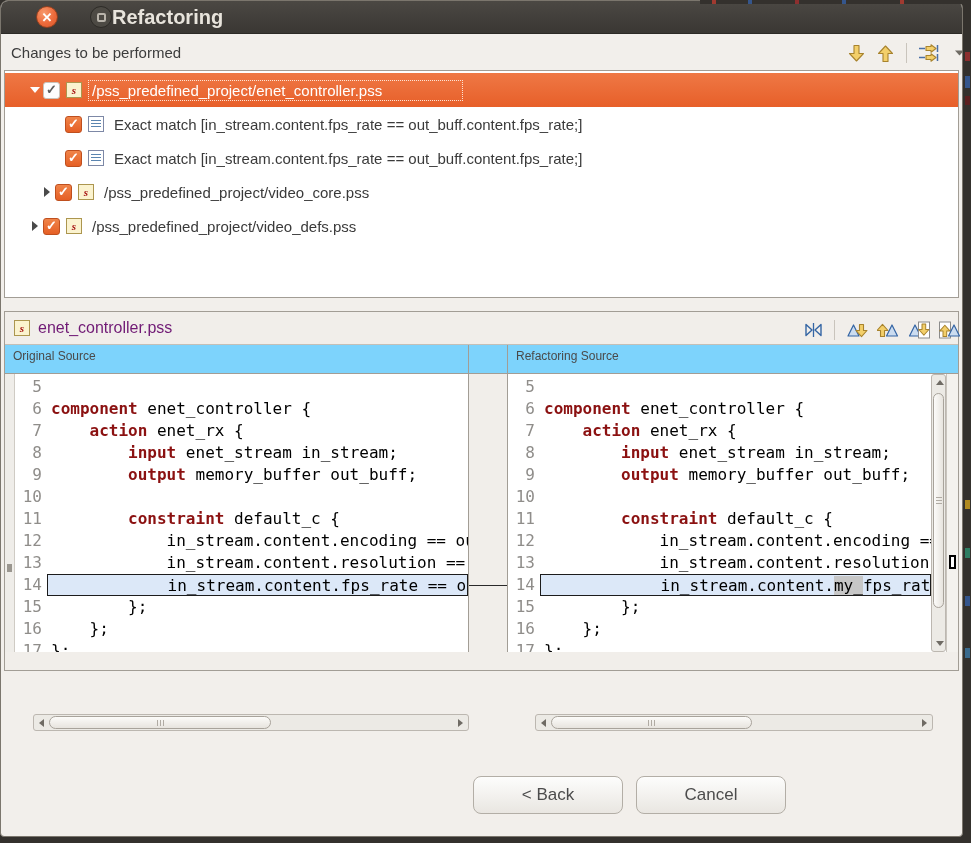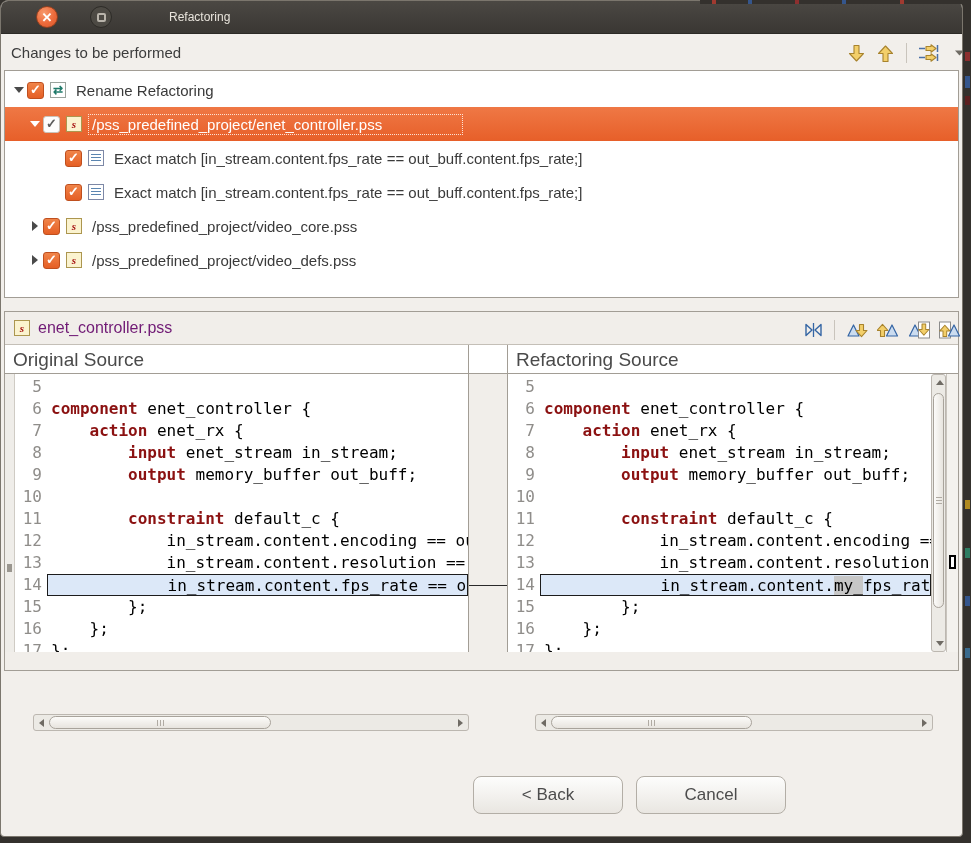--- a/index.html
+++ b/index.html
@@ -10,21 +10,21 @@
   
   .dialog{position:absolute;left:0;top:0;width:963px;height:837px;background:#f2efeb;
           border:1px solid #7b766d;border-radius:8px 8px 4px 4px}
   .titlebar{position:absolute;left:0;top:0;right:0;height:33px;border-radius:7px 7px 0 0;
             background:linear-gradient(#4b4843,#3a3733);border-bottom:1px solid #2c2a26;display:flex;align-items:center}
   .wbtn{width:22px;height:22px;border-radius:50%;display:flex;align-items:center;justify-content:center;flex:0 0 auto}
   .wbtn.close{margin-left:35px;background:radial-gradient(circle at 35% 30%,#f79a6e,#ed6a3a 55%,#d9572b);
               border:1px solid #93401f;color:#fff;font-size:13px;font-weight:bold;line-height:1}
   .wbtn.max{margin-left:32px;background:#4d4a44;border:1px solid #2d2b27}
   .wbtn.max i{display:block;width:9px;height:9px;border:2px solid #b9b4ab;border-radius:2px}
-  .wtitle{margin-left:57px;color:#e8e4dc;font-size:12px;font-weight:normal}
+  .wtitle{color:#e8e4dc;font-size:20px;font-weight:bold}
 
   
   .chdr-label{position:absolute;left:10px;top:43px;font-size:15px;color:#3c3c3c}
   .toolbar{position:absolute;display:flex;align-items:center;gap:9px}
   .toolbar.top{top:41px;left:845px}
   .tbtn{display:flex;align-items:center;justify-content:center;min-width:20px;height:22px;cursor:default}
   .tsep{width:1px;height:20px;background:#c9c4bc;margin:0 2px}
 
   
   .tree{position:absolute;left:3px;top:69px;width:955px;height:228px;background:#fff;
@@ -52,21 +52,21 @@
   .tlabel{padding:1px 3px}
   .sel .tlabel{outline:1px dotted rgba(255,240,230,.9);padding-right:80px}
 
   
   .preview{position:absolute;left:3px;top:310px;width:955px;height:360px;border:1px solid #a29d95;background:#f1eeea}
   .phdr{position:absolute;left:0;top:0;right:0;height:33px;border-bottom:1px solid #c4bfb7;display:flex;align-items:center}
   .phdr .ticon{margin:0 8px 0 9px}
   .phdr-label{font-size:16px;color:#701a75}
   .toolbar.cmp{top:7px;left:798px;position:absolute}
   .pane-hdrs{position:absolute;left:0;top:33px;right:0;height:29px;display:flex}
-  .pane-hdr{background:#ffffff;border:1px solid #a29d95;border-top:none;font-size:19px;color:#4a4a4a;
+  .pane-hdr{background:#7dd3fc;border:1px solid #a29d95;border-top:none;font-size:12px;color:#4a4a4a;
             padding:4px 0 0 8px;overflow:hidden;white-space:nowrap}
   .pane-hdr.l{width:464px;border-left:none}
   .pane-hdr.gap{width:38px;border-left:none;border-right:none}
   .pane-hdr.r{flex:1;border-right:none}
 
   .panes{position:absolute;left:0;top:62px;right:0;height:278px}
   .pane{position:absolute;top:0;bottom:0;background:#fff;overflow:hidden}
   .pane.left{left:0;width:464px;border-right:1px solid #a29d95}
   .pane.right{left:502px;right:0;border-left:1px solid #a29d95}
   .gapcol{position:absolute;left:464px;width:38px;top:0;bottom:0;background:#f1eeea}
@@ -157,45 +157,39 @@
         </svg>
       </span>
       <span class="tbtn">
         <svg width="11" height="8" viewBox="0 0 11 8">
           <path d="M1 1.5l4.5 5 4.5-5z" fill="#6f6b64"></path>
         </svg>
       </span>
     </div>
 
   <div class="tree">
-      <div class="trow" style="padding-left: 6px;">
-        <span class="exp expanded"></span>
-        <span class="cb"></span>
-        <span class="ticon refactoring-icon"></span>
-        <span class="tlabel">Rename Refactoring</span>
-      </div>
       <div class="trow sel" style="padding-left: 22px;">
         <span class="exp expanded"></span>
         <span class="cb"></span>
         <span class="ticon pss-file-icon"></span>
         <span class="tlabel">/pss_predefined_project/enet_controller.pss</span>
       </div>
       <div class="trow" style="padding-left: 44px;">
         <span class="exp none"></span>
         <span class="cb"></span>
         <span class="ticon text-match-icon"></span>
         <span class="tlabel">Exact match [in_stream.content.fps_rate == out_buff.content.fps_rate;]</span>
       </div>
       <div class="trow" style="padding-left: 44px;">
         <span class="exp none"></span>
         <span class="cb"></span>
         <span class="ticon text-match-icon"></span>
         <span class="tlabel">Exact match [in_stream.content.fps_rate == out_buff.content.fps_rate;]</span>
       </div>
-      <div class="trow" style="padding-left: 22px;">
+      <div class="trow" style="padding-left: 34px;">
         <span class="exp collapsed"></span>
         <span class="cb"></span>
         <span class="ticon pss-file-icon"></span>
         <span class="tlabel">/pss_predefined_project/video_core.pss</span>
       </div>
       <div class="trow" style="padding-left: 22px;">
         <span class="exp collapsed"></span>
         <span class="cb"></span>
         <span class="ticon pss-file-icon"></span>
         <span class="tlabel">/pss_predefined_project/video_defs.pss</span>

